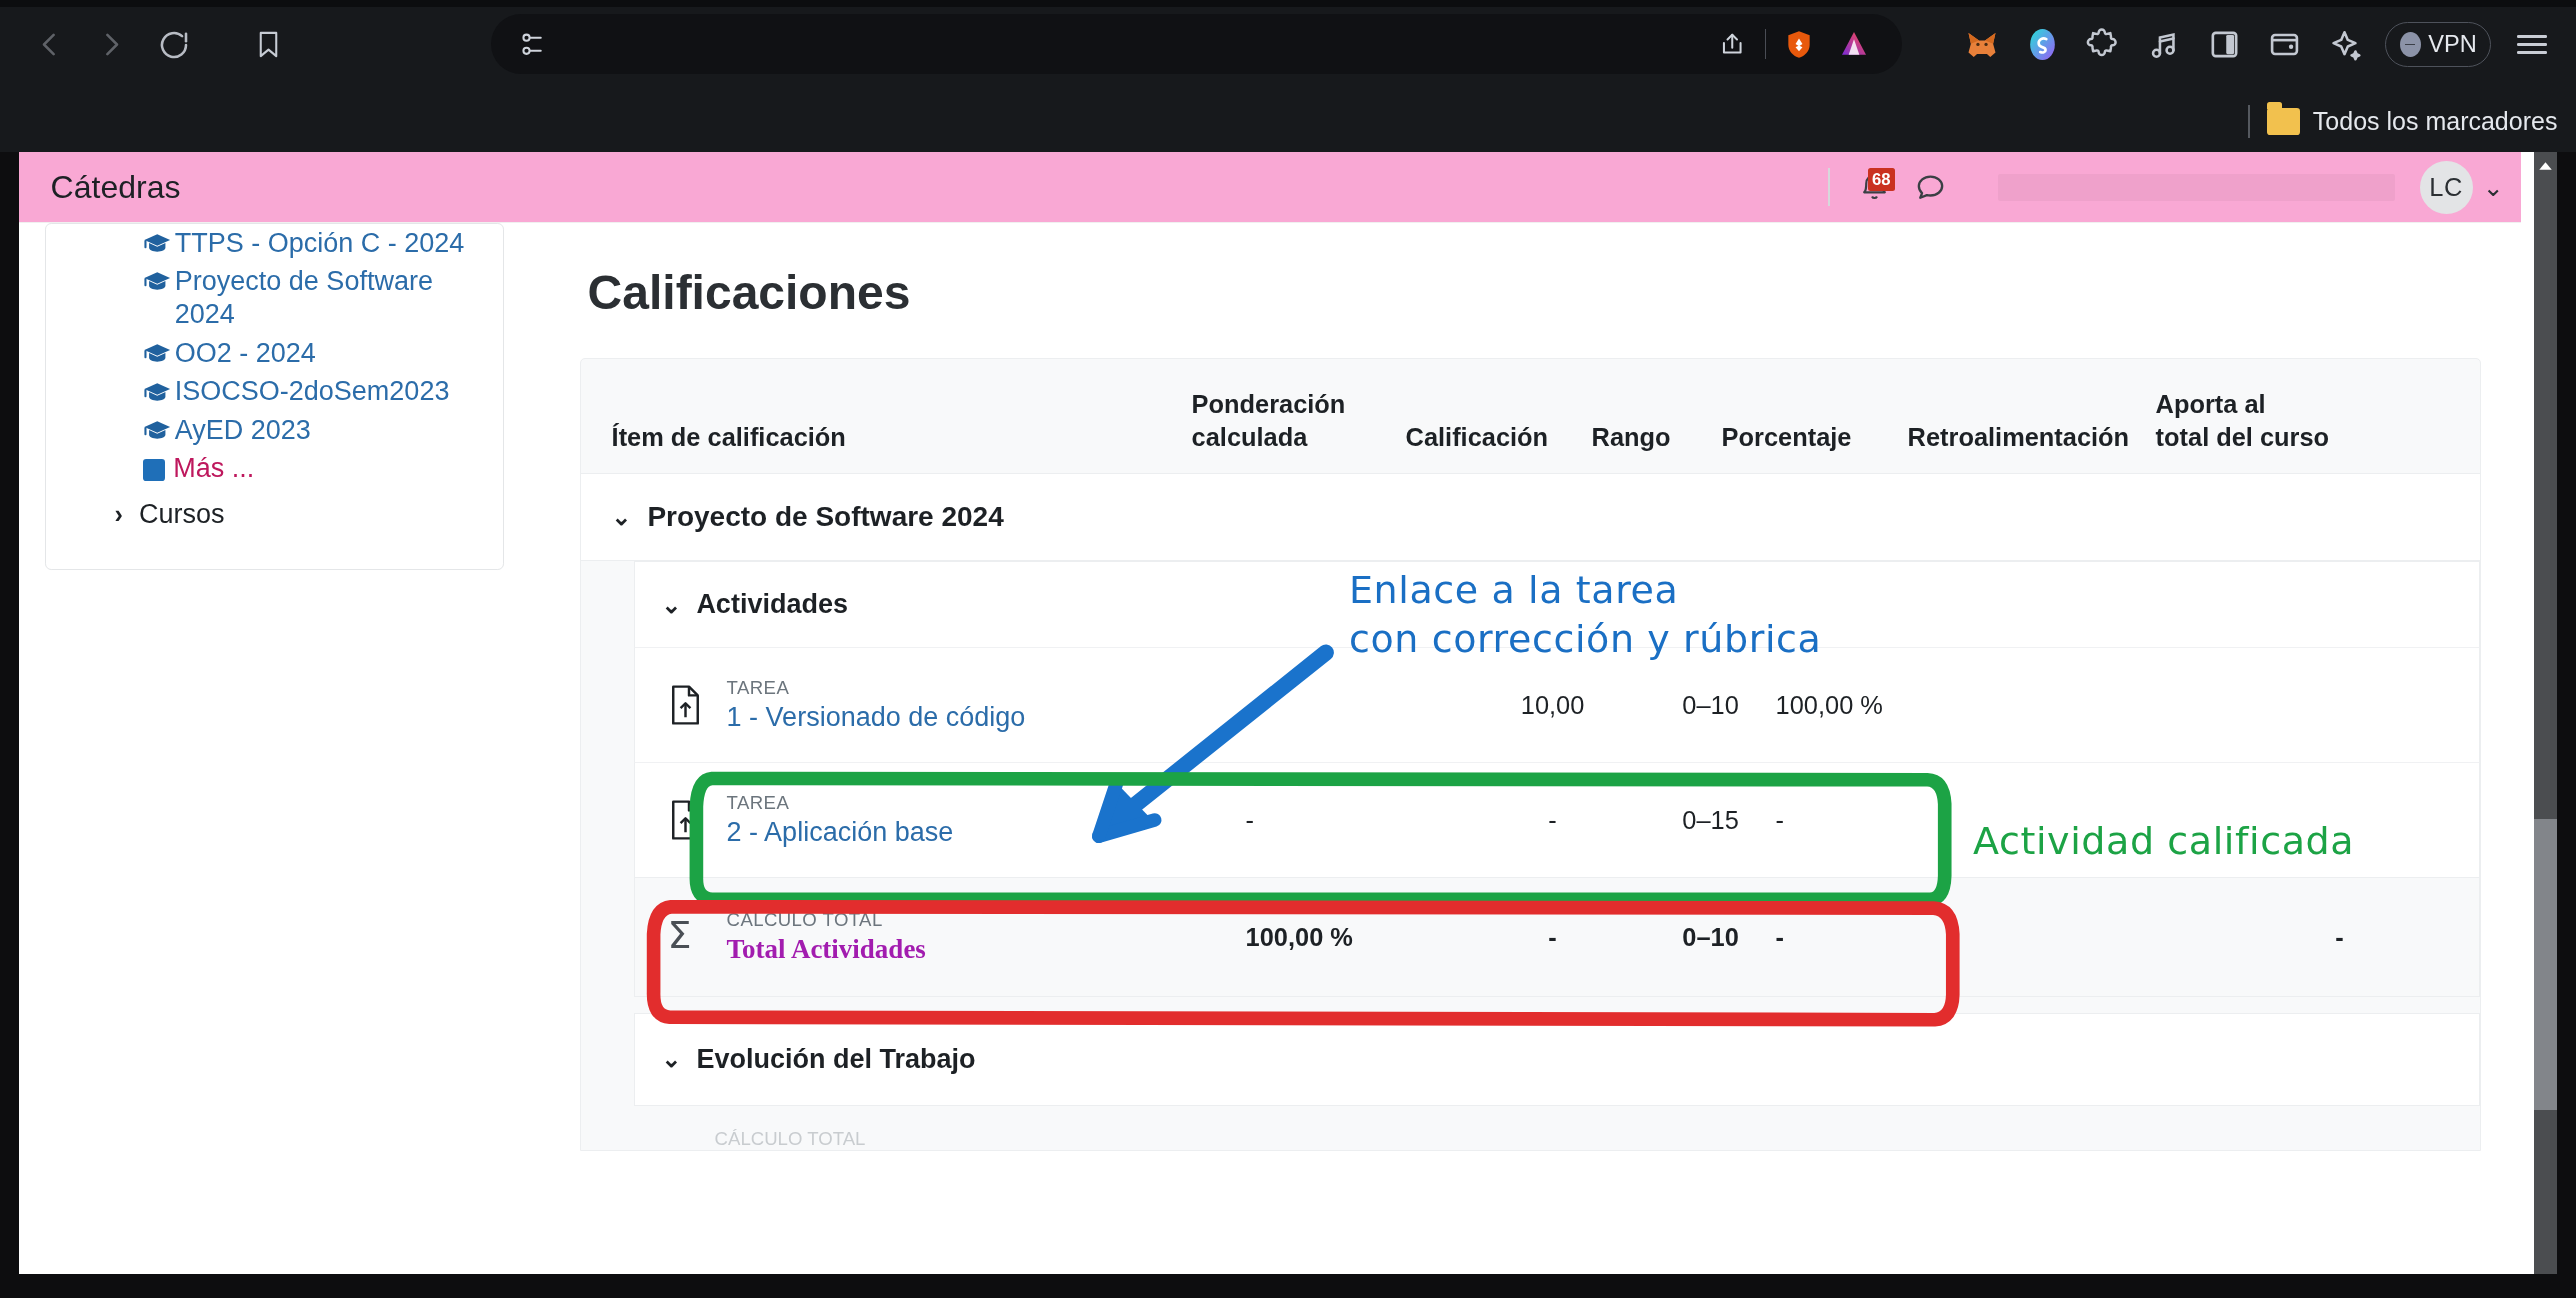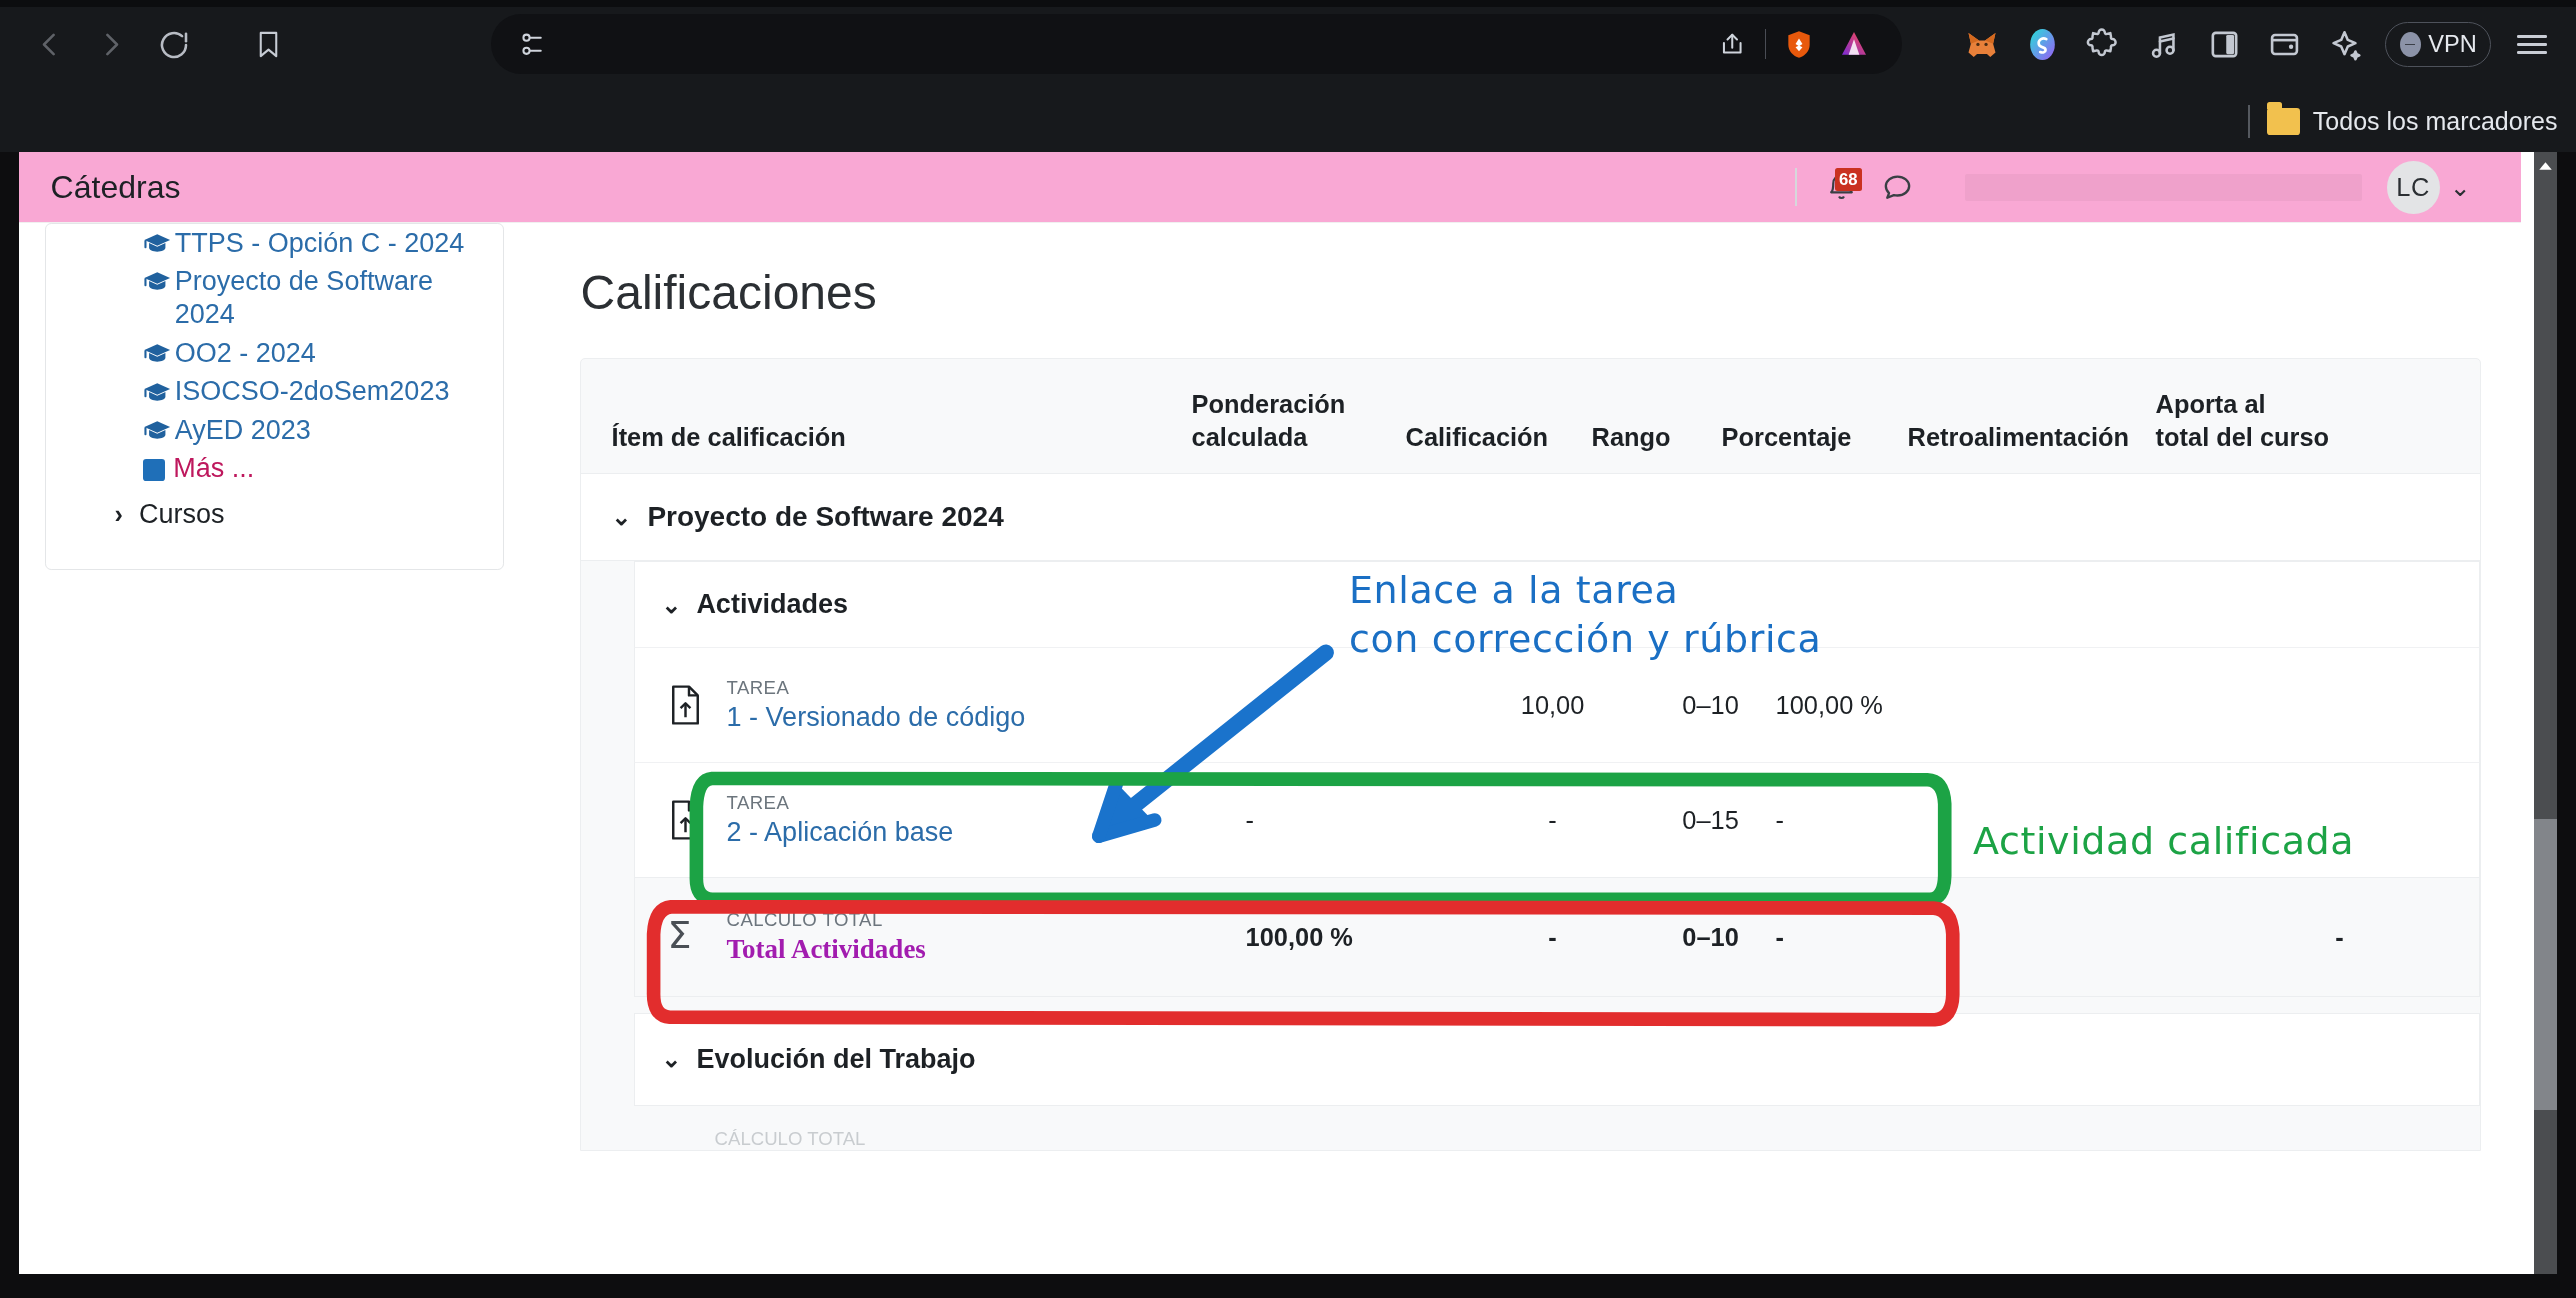--- a/index.html
+++ b/index.html
@@ -160,21 +160,21 @@
     margin-left:auto; display:flex; align-items:center; height:100%;
   }
   #nb-divider{width:1.2px;height:38px;background:#d6d8db;margin-right:22px;}
   #bell-wrap{position:relative;width:45px;height:45px;display:flex;align-items:center;justify-content:center;}
   #bell-badge{
     position:absolute; left:16px; top:3.7px;
     background:#ca3120; color:#fff; font-size:16.7px; font-weight:700;
     padding: 1.9px 4.3px; border-radius:2.5px; line-height:1.15;
   }
   #msg-wrap{width:48px;height:45px;display:flex;align-items:center;justify-content:center;margin-left:10px;}
-  #avatar-block{display:flex;align-items:center;gap:10px;margin-right:50px;margin-left:25px;}
+  #avatar-block{display:flex;align-items:center;gap:10px;margin-right:17px;margin-left:25px;}
   #avatar{
     width:53px;height:53px;border-radius:50%;
     background:#e3e4e6;color:#2b2f33;
     display:flex;align-items:center;justify-content:center;
     font-size:25.4px; letter-spacing:0.6px;
   }
   #avatar-caret{color:#2b2f33;font-size:25px;line-height:1;}
 
   
   .ghost { opacity:0.045; background:#222; border-radius:1.9px;}
@@ -208,22 +208,22 @@
     color:#1d2125; font-size:27px;
   }
   #cursos-chevron{color:#1d2125;font-size:25px; font-weight:700;}
 
   
   #main {
     position:absolute; left: 546px; top: 71px;
     width: 1941px; height: 1054px;
   }
   #page-title{
-    font-size: 48px; color:#2b2f33; font-weight:400;
-    margin-left: 16px; margin-top: 42px;
+    font-size: 48px; color:#2b2f33; font-weight:700;
+    margin-left: 23px; margin-top: 42px;
   }
 
   #grade-table{
     margin-top: 38px;
     margin-left: 15px;
     width: 1901px;
     background:#f8f9fa;
     border: 0.6px solid #eceef0;
     border-radius: 5px 5px 0 0;
     padding-bottom: 0px;

